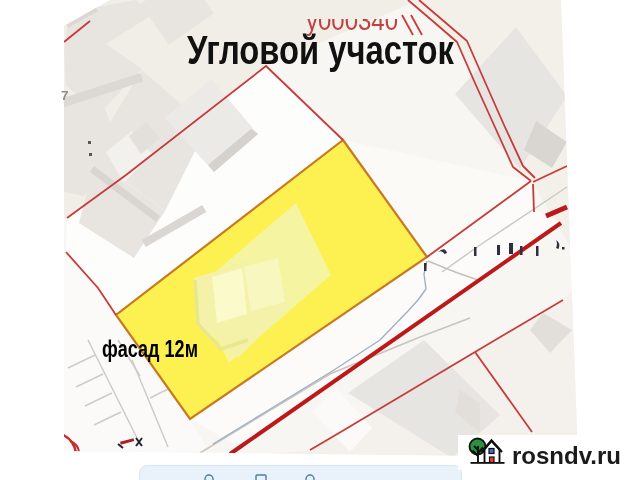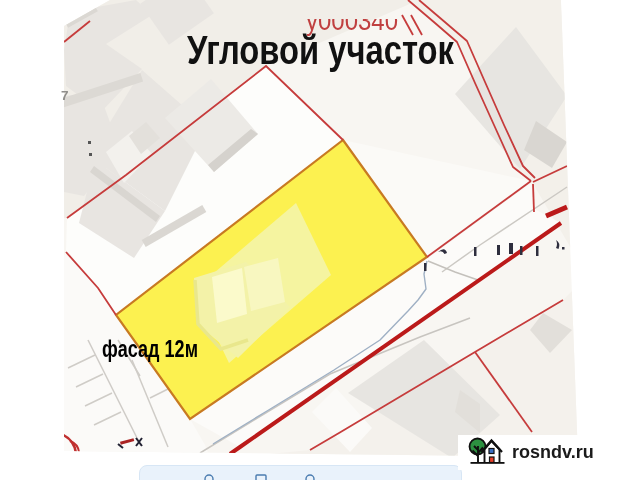--- a/index.html
+++ b/index.html
@@ -153,14 +153,14 @@
 <div style="position:absolute;left:458px;top:435px;width:167px;height:35px;background:#fff;"></div>
 <svg style="position:absolute;left:460px;top:436px;" width="60" height="32" viewBox="0 0 60 32">
   <circle cx="17.5" cy="10.5" r="8" fill="#2c9040" stroke="#101010" stroke-width="1.8"></circle>
   <path d="M18,27 L18,10 M18,20 L12.5,14.5 M18,17 L23,11.5 M18,14 L14,10" stroke="#101010" stroke-width="1.9" fill="none"></path>
   <path d="M24.5,26.5 L24.5,13.5 L31.5,5 L39.5,13.5 L39.5,26.5" fill="#fff" stroke="#101010" stroke-width="1.9"></path>
   <path d="M21.5,16 L31.5,4.5 L42,16" fill="none" stroke="#101010" stroke-width="2.2"></path>
   <rect x="29" y="12.5" width="5" height="5" fill="#3a6fc4" stroke="#101010" stroke-width="1.2"></rect>
   <rect x="29.5" y="21" width="4.5" height="5.5" fill="#e8402a" stroke="#101010" stroke-width="1.2"></rect>
   <rect x="10.5" y="26" width="34" height="1.8" fill="#101010"></rect>
 </svg>
-<div style="position:absolute;left:512px;top:442px;width:110px;height:26px;font-family:'Liberation Sans',sans-serif;font-weight:bold;font-size:18px;color:#1b1b1b;">rosndv.ru</div>
+<div style="position:absolute;left:512px;top:442px;width:110px;height:26px;font-family:'Liberation Sans',sans-serif;font-weight:bold;font-size:24px;color:#1b1b1b;">rosndv.ru</div>
 </div>
 
 </body></html>

